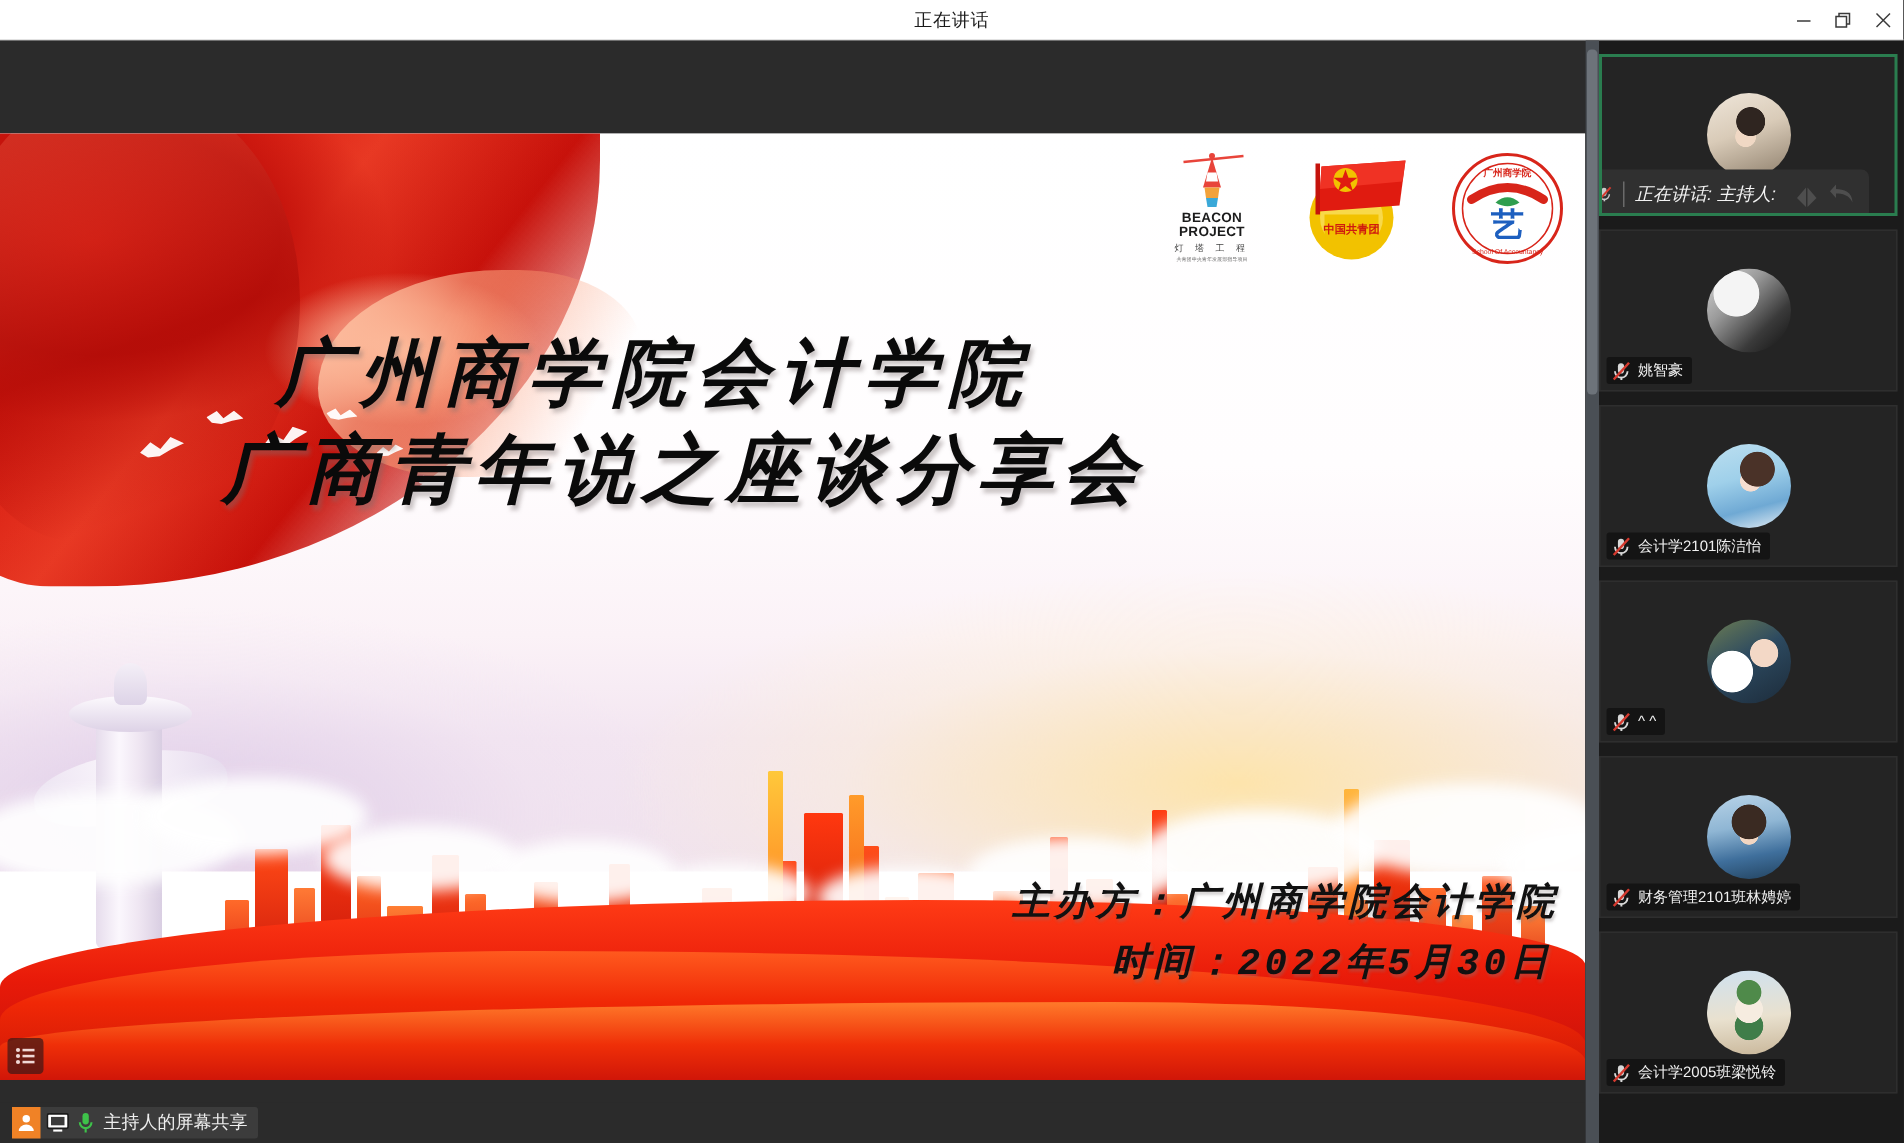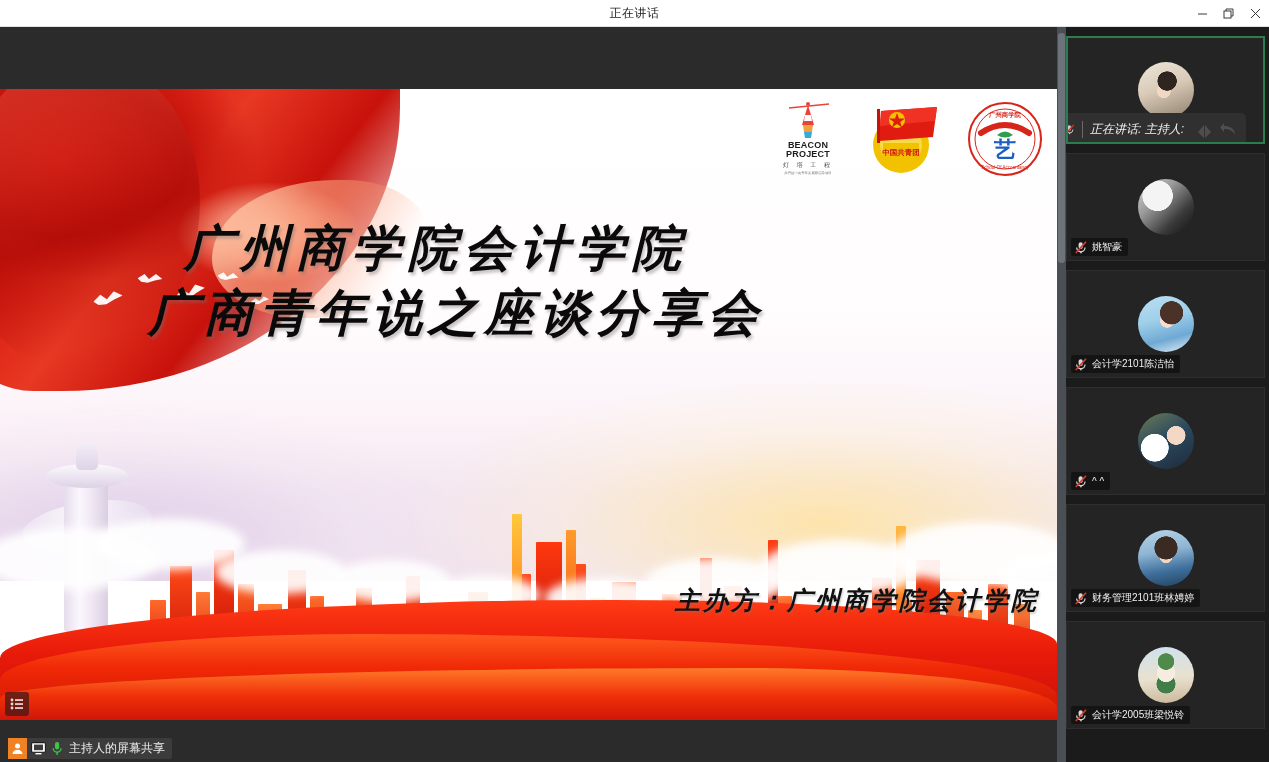--- a/index.html
+++ b/index.html
@@ -387,20 +387,21 @@
         </div>
       </div>
 
       <div class="slide-title-wrap">
         <div class="slide-l1">广州商学院会计学院</div>
         <div class="slide-l3">广商青年说之座谈分享会</div>
       </div>
 
       <div class="slide-meta">
         <div class="meta-1">主办方：广州商学院会计学院</div>
+        <div class="meta-2">时间：2022年5月30日</div>
       </div>
 
       <div class="list-btn">
         <svg width="14" height="12" viewBox="0 0 14 12">
           <circle cx="2" cy="2" r="1.4" fill="#f0d8d6"></circle>
           <circle cx="2" cy="6" r="1.4" fill="#f0d8d6"></circle>
           <circle cx="2" cy="10" r="1.4" fill="#f0d8d6"></circle>
           <rect x="5" y="1.2" width="8" height="1.7" fill="#f0d8d6"></rect>
           <rect x="5" y="5.2" width="8" height="1.7" fill="#f0d8d6"></rect>
           <rect x="5" y="9.2" width="8" height="1.7" fill="#f0d8d6"></rect>

